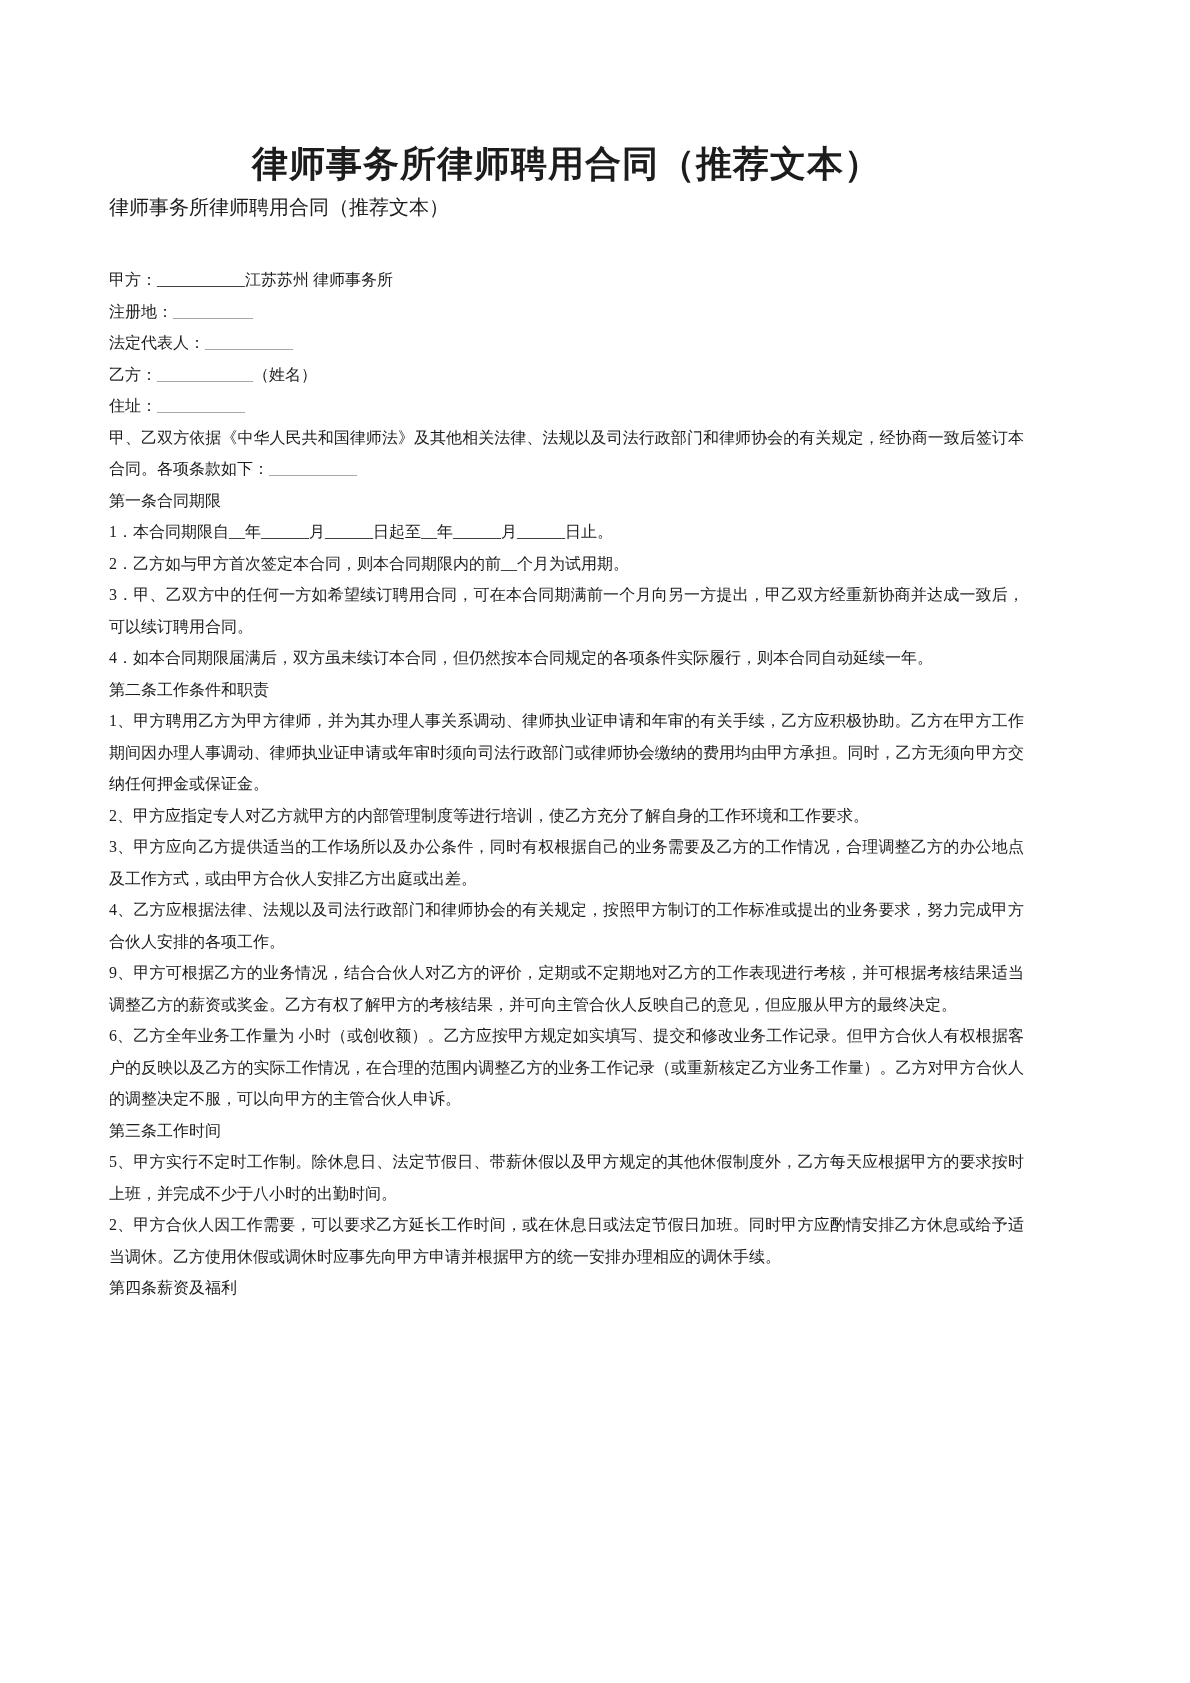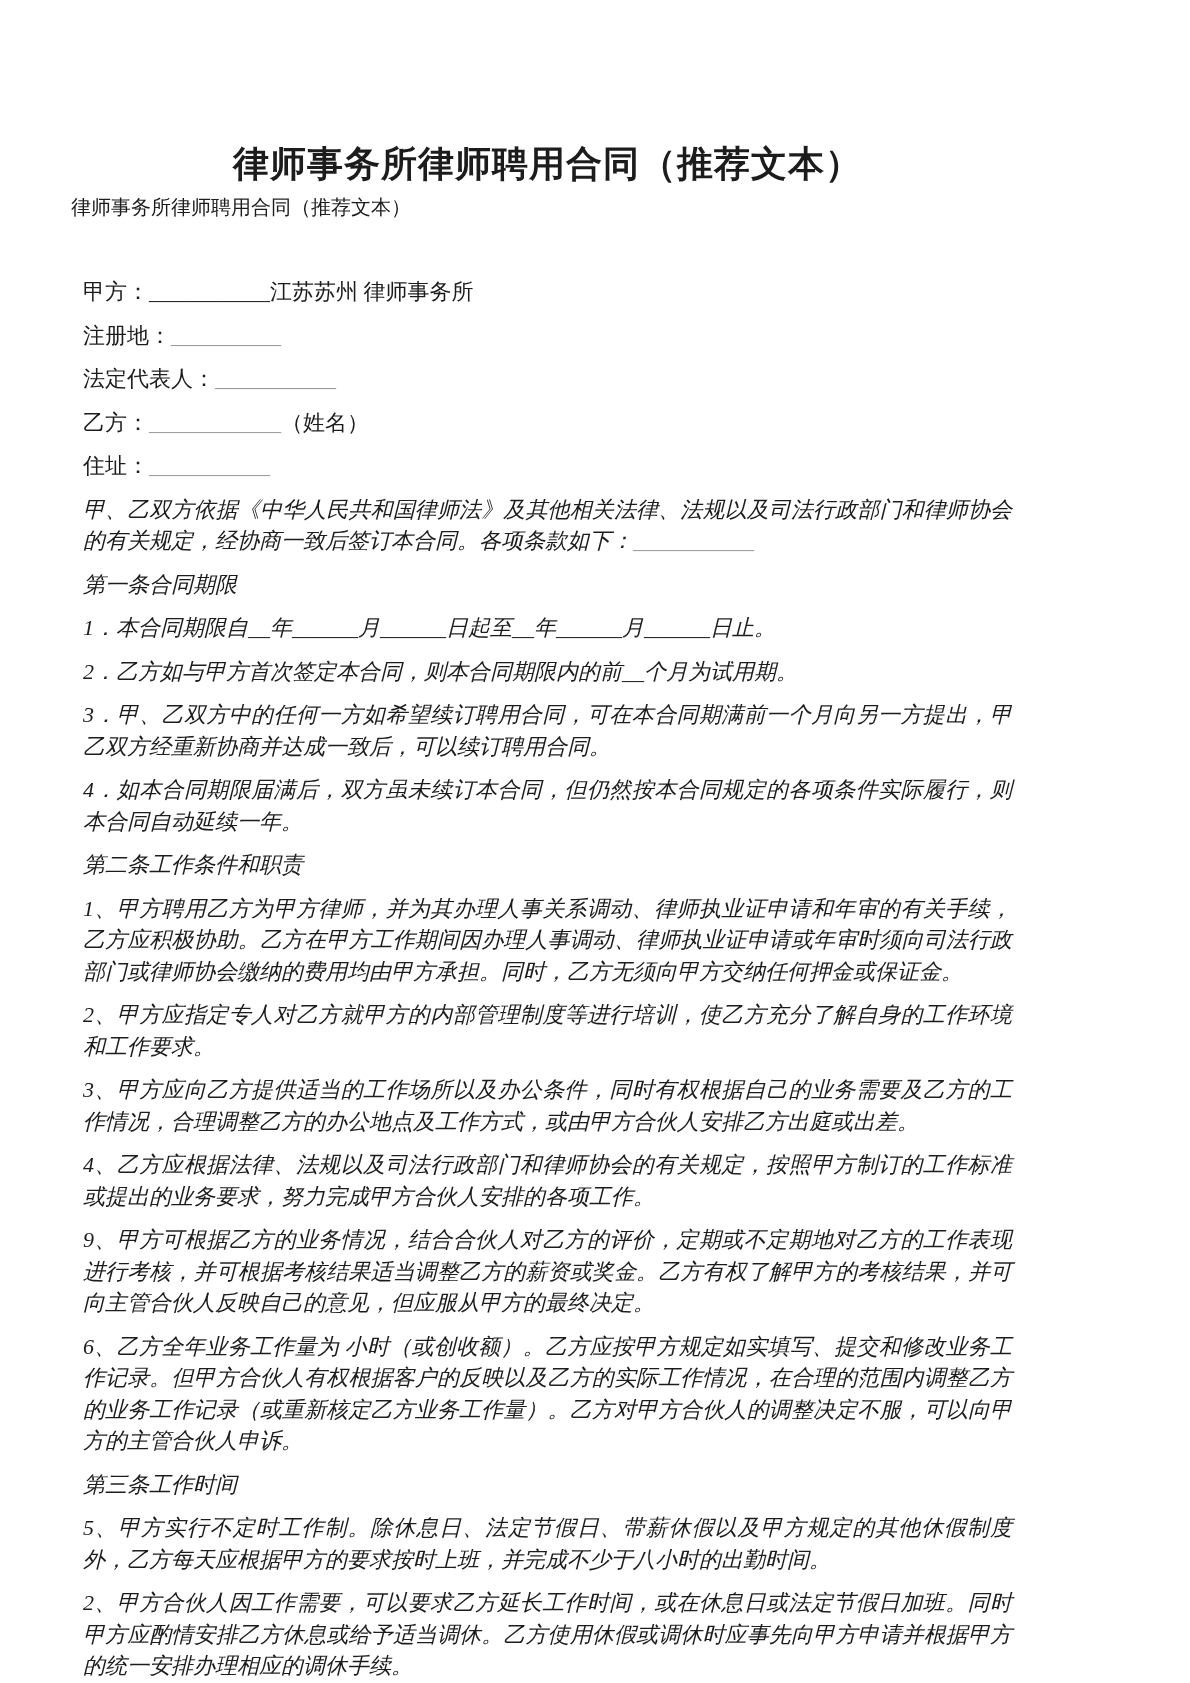--- a/index.html
+++ b/index.html
@@ -11,21 +11,21 @@
     width: 1190px;
     height: 1683px;
     overflow: hidden;
     font-family: "Liberation Serif", "DejaVu Serif", serif;
     color: #1c1c1c;
   }
   .page {
     box-sizing: border-box;
     width: 1190px;
     height: 1261px;
-    padding: 140px 166px 0 71px;
+    padding: 140px 166px 0 109px;
     background: #ffffff;
   }
   .doc-title {
     margin: 0;
     font-size: 36px;
     line-height: 48px;
     font-weight: bold;
     text-align: center;
     letter-spacing: 1px;
     white-space: nowrap;
@@ -34,28 +34,27 @@
     margin: 4px 0 0 0;
     font-size: 20px;
     line-height: 30px;
     font-weight: normal;
     text-align: left;
   }
   .spacer {
     height: 42px;
   }
   .line, .para {
-    margin: 12px;
-    font-size: 22px;
+    margin: 0;
+    font-size: 16px;
     line-height: 31.5px;
   }
   .para {
     text-align: justify;
     text-justify: inter-ideograph;
-    font-style: italic;
   }
   .blank {
     letter-spacing: 0;
     white-space: nowrap;
   }
   .blank.dark { color: #1c1c1c; }
   .blank.gray { color: #9a9a9a; }
 </style>
 </head>
 <body>

